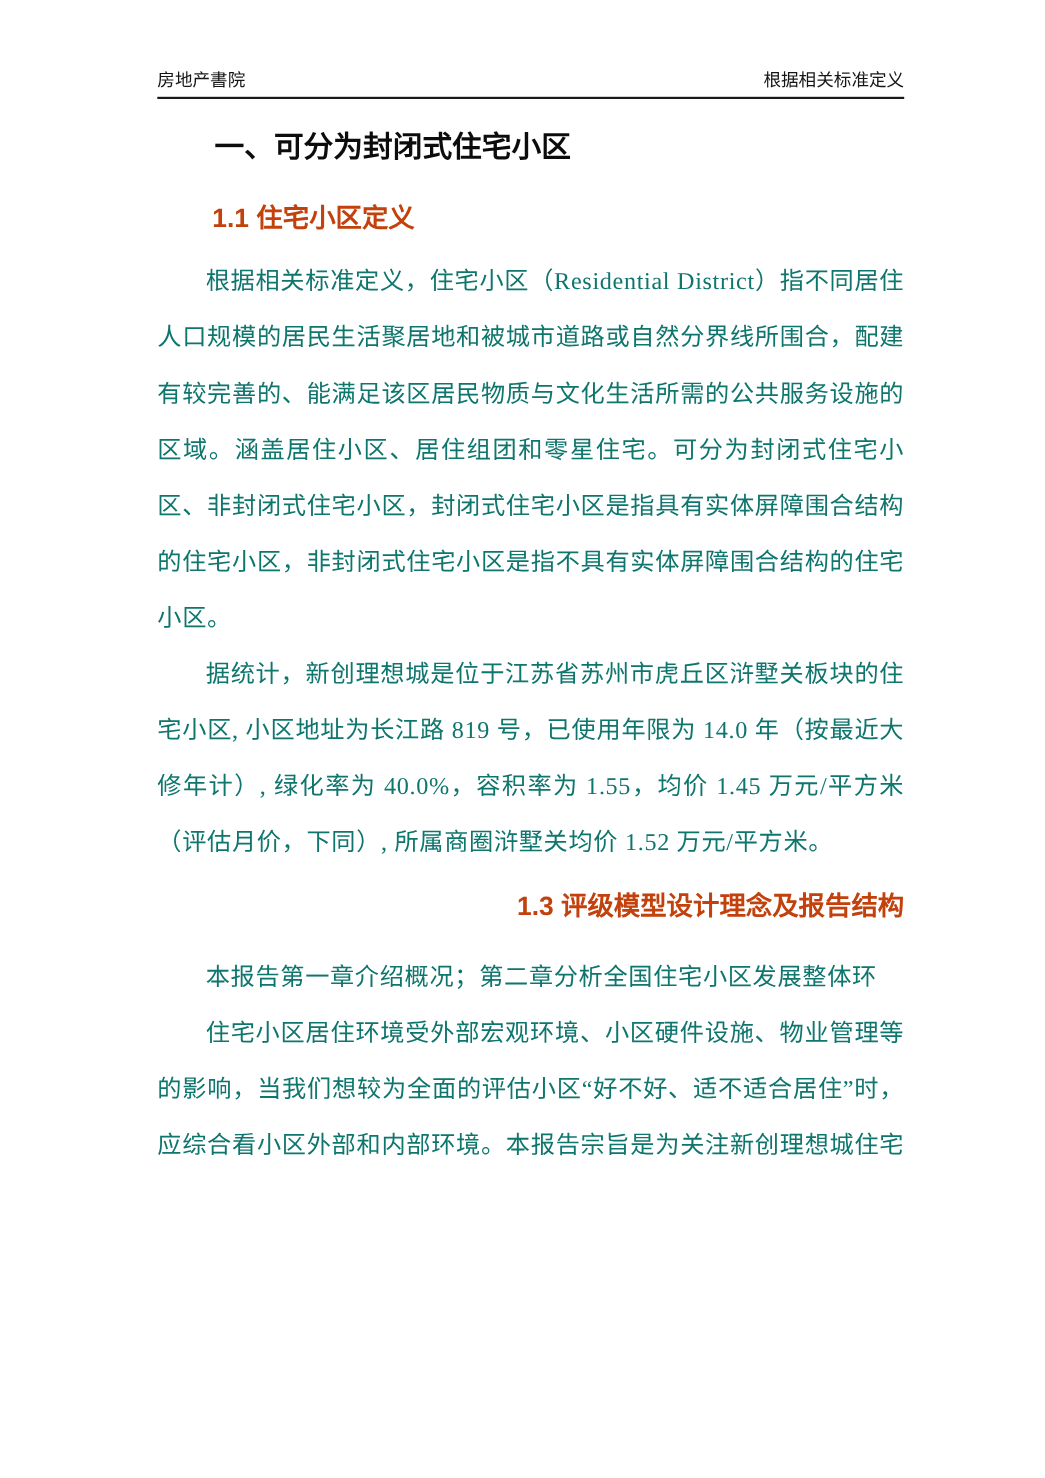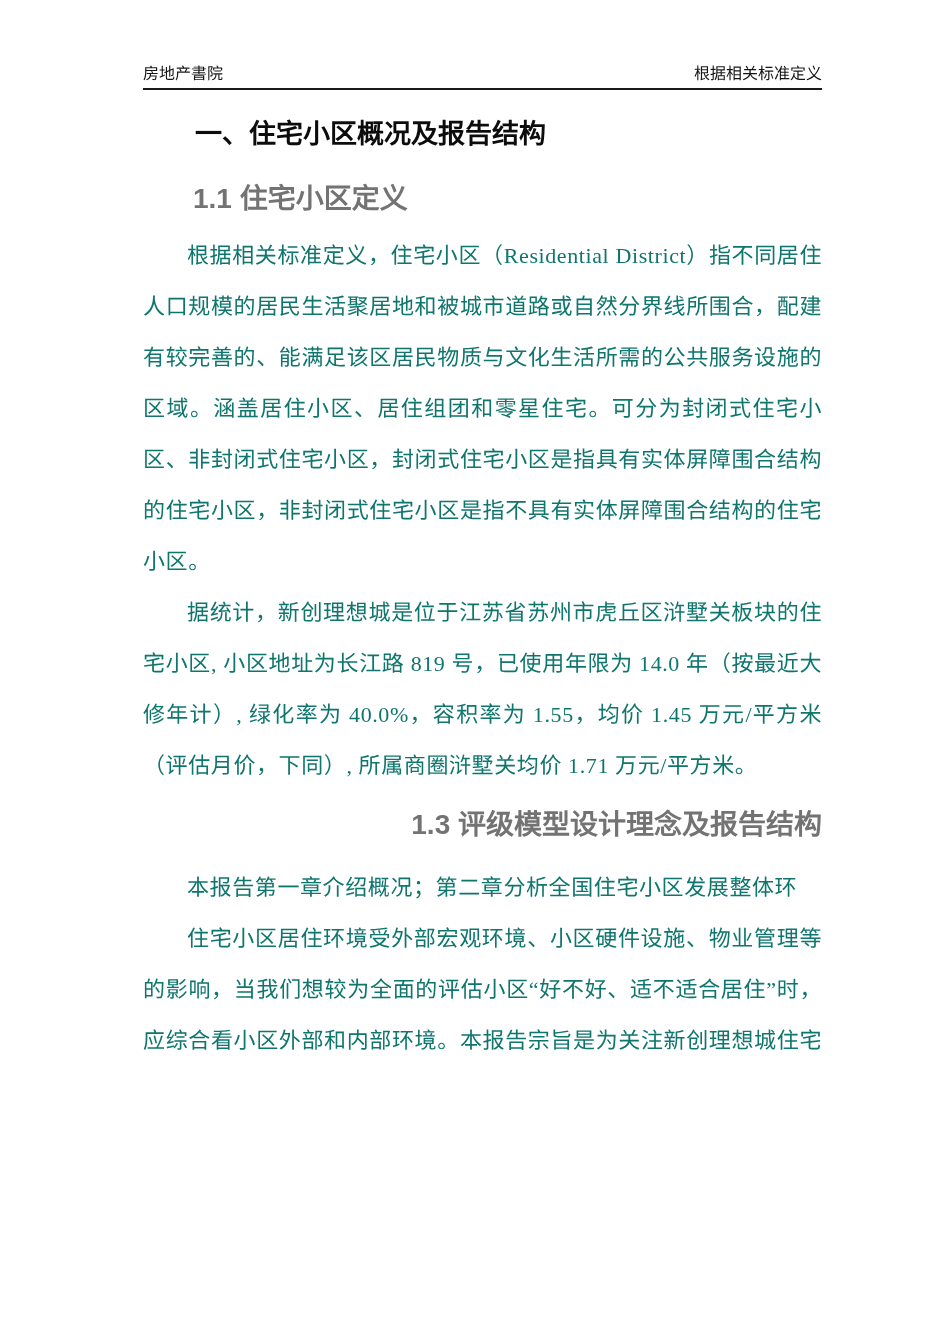--- a/index.html
+++ b/index.html
@@ -44,24 +44,24 @@
     font-weight: bold;
     font-size: 27px;
     line-height: 36px;
     padding-left: 52px;
     margin: 0 0 32px 0;
     color: #0c0c0c;
   }
   .section-heading {
     font-family: "Liberation Sans", "DejaVu Sans", sans-serif;
     font-weight: bold;
-    font-size: 28px;
+    font-size: 24px;
     line-height: 30px;
     padding-left: 50px;
-    color: #737373;
+    color: #c2410c;
   }
   .heading-11 { margin: 0 0 16px 0; }
   .heading-12 { margin: 17px 0 22px 0; }
   .heading-13 { margin: 19px 0 22px 0; text-align: right; }
   .para {
     font-size: 22px;
     line-height: 51px;
     letter-spacing: 0.6px;
     text-align: justify;
     text-align-last: left;
@@ -87,26 +87,26 @@
 
 <div class="page">
 
   <div class="page-header">
     <span>房地产書院</span>
     <span>根据相关标准定义</span>
   </div>
 
   <div class="content">
 
-    <h1 class="chapter-title">一、住宅小区概况及报告结构</h1>
+    <h1 class="chapter-title">一、可分为封闭式住宅小区</h1>
 
     <h2 class="section-heading heading-11">1.1 住宅小区定义</h2>
     <p class="para">根据相关标准定义，住宅小区（Residential District）指不同居住人口规模的居民生活聚居地和被城市道路或自然分界线所围合，配建有较完善的、能满足该区居民物质与文化生活所需的公共服务设施的区域。涵盖居住小区、居住组团和零星住宅。可分为封闭式住宅小区、非封闭式住宅小区，封闭式住宅小区是指具有实体屏障围合结构的住宅小区，非封闭式住宅小区是指不具有实体屏障围合结构的住宅小区。</p>
 
-    <p class="para">据统计，新创理想城是位于江苏省苏州市虎丘区浒墅关板块的住宅小区, 小区地址为长江路 819 号，已使用年限为 14.0 年（按最近大修年计）, 绿化率为 40.0%，容积率为 1.55，均价 1.45 万元/平方米（评估月价，下同）, 所属商圈浒墅关均价 1.71 万元/平方米。</p>
+    <p class="para">据统计，新创理想城是位于江苏省苏州市虎丘区浒墅关板块的住宅小区, 小区地址为长江路 819 号，已使用年限为 14.0 年（按最近大修年计）, 绿化率为 40.0%，容积率为 1.55，均价 1.45 万元/平方米（评估月价，下同）, 所属商圈浒墅关均价 1.52 万元/平方米。</p>
 
     <h2 class="section-heading heading-13">1.3 评级模型设计理念及报告结构</h2>
     <p class="para">本报告第一章介绍概况；第二章分析全国住宅小区发展整体环</p>
     <p class="para">住宅小区居住环境受外部宏观环境、小区硬件设施、物业管理等的影响，当我们想较为全面的评估小区“好不好、适不适合居住”时，应综合看小区外部和内部环境。本报告宗旨是为关注新创理想城住宅小区的人们提供一个便捷、客观的评估工具，帮助大家快速了解小区的内外部环境状况。</p>
 
   </div>
 
   <div class="page-footer">3</div>
 
 </div>

